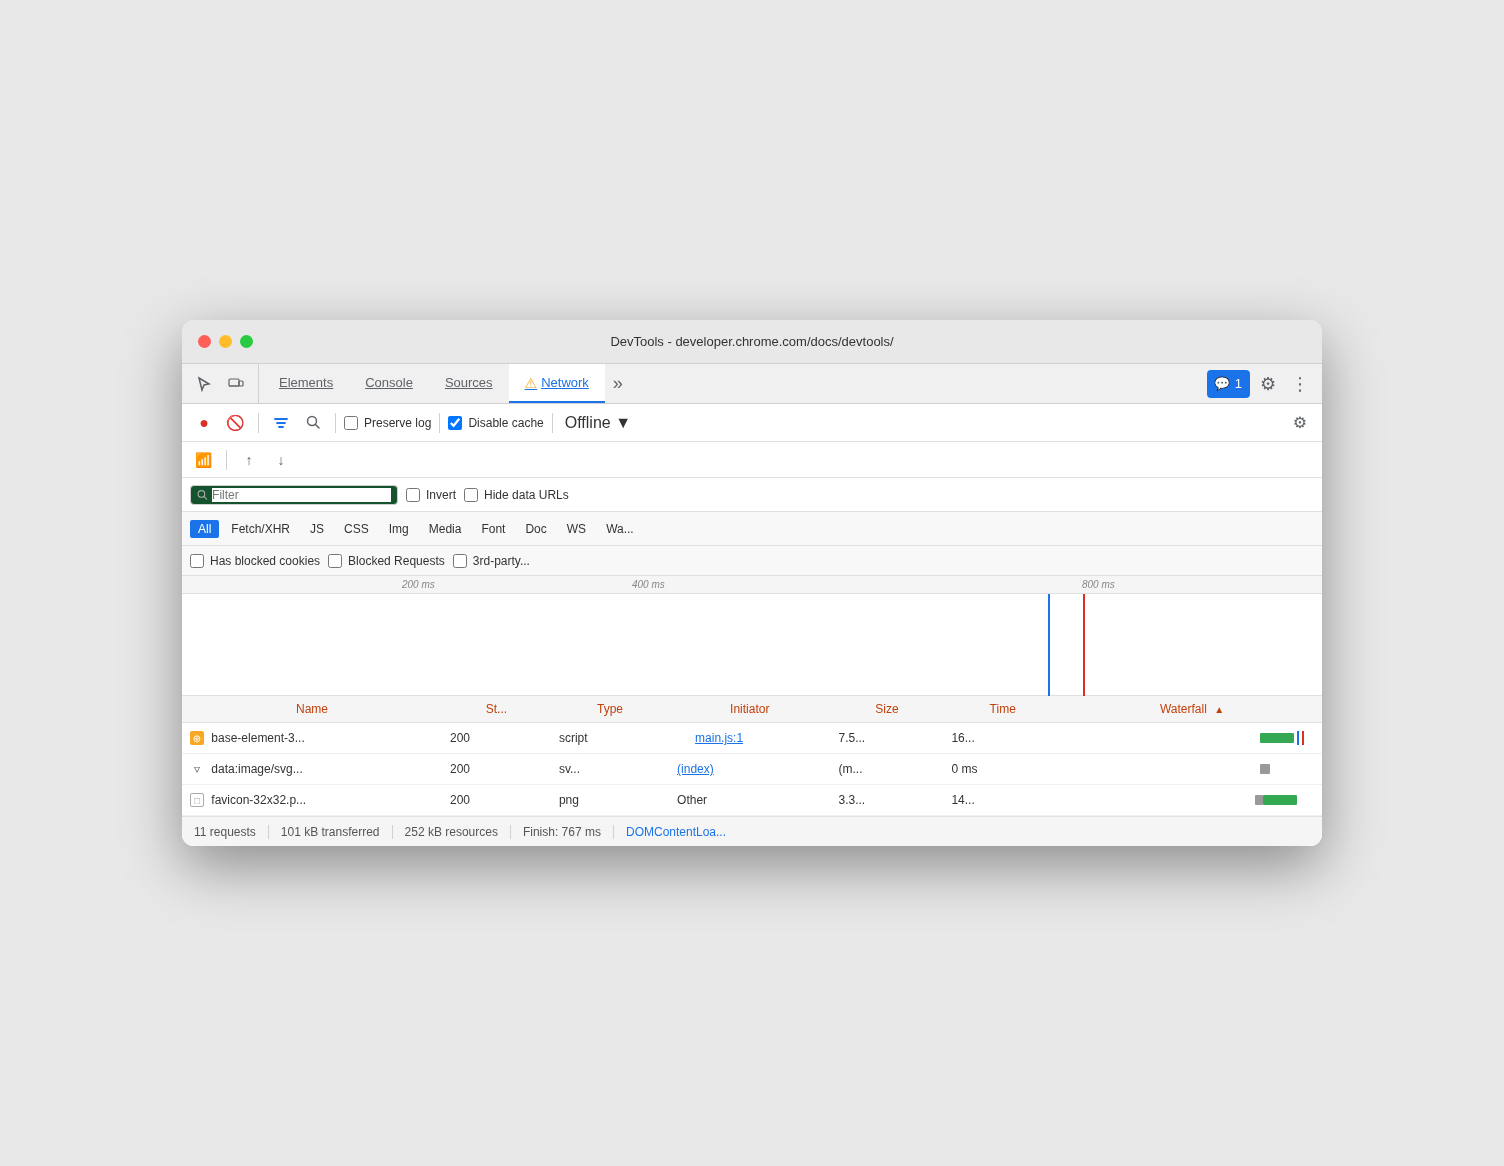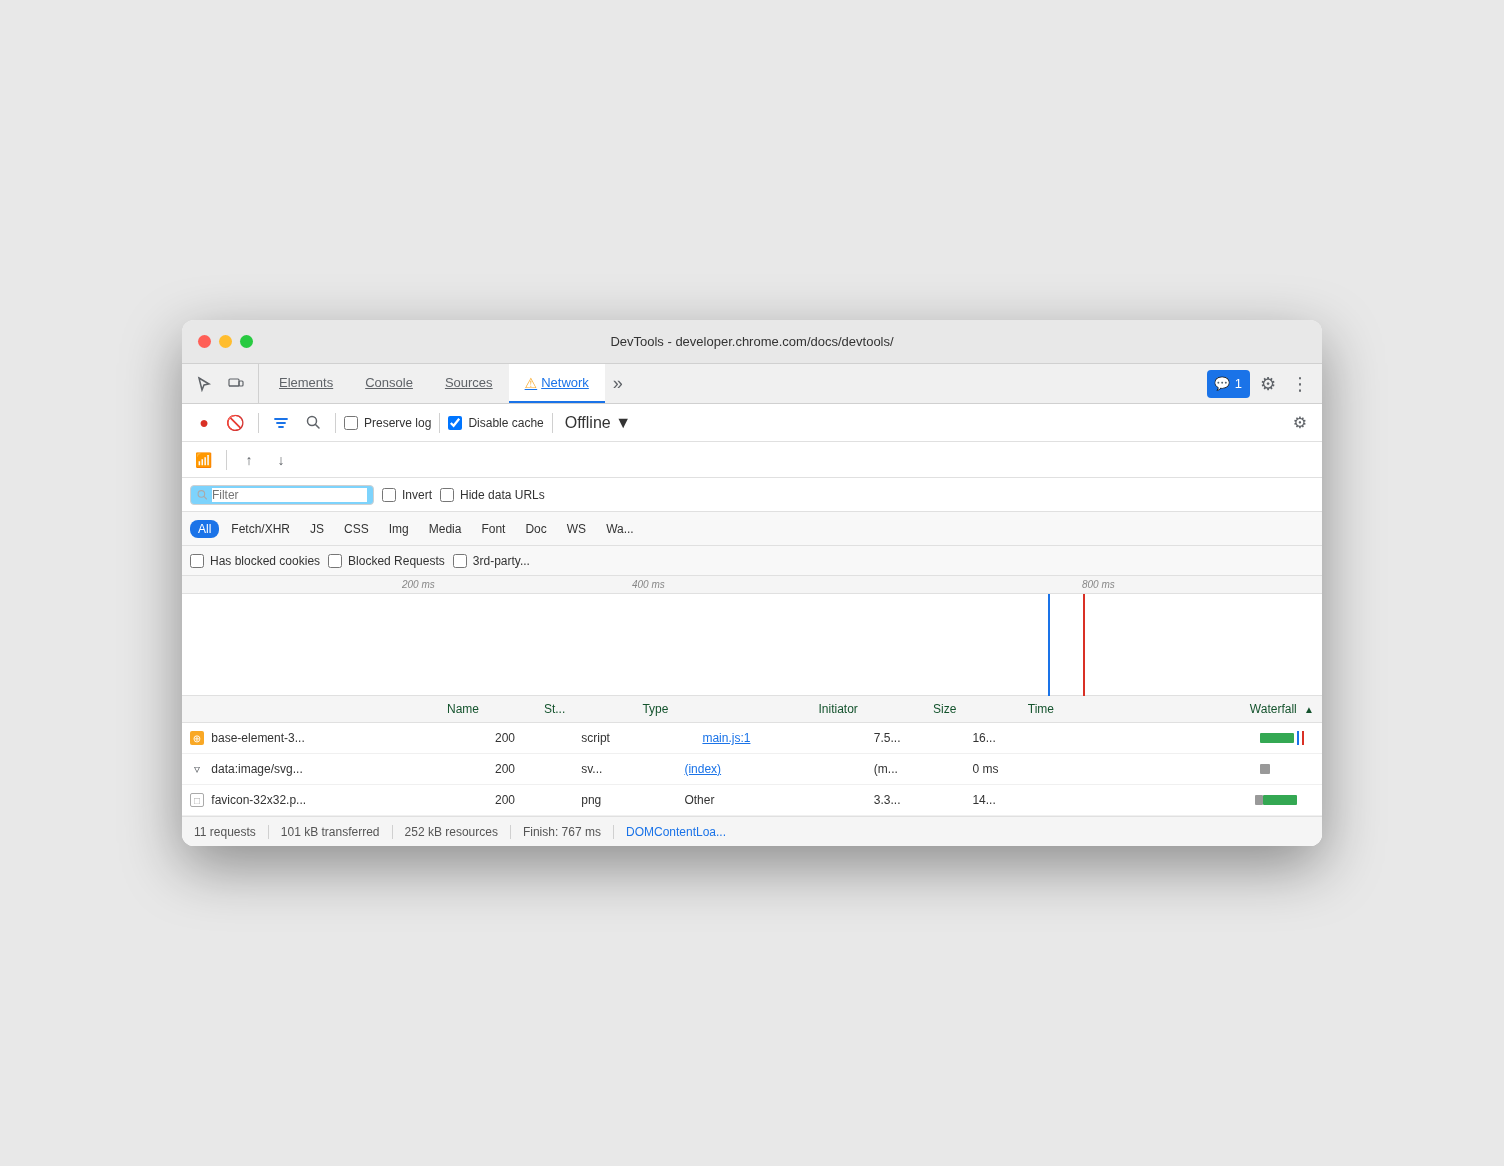--- a/index.html
+++ b/index.html
@@ -239,22 +239,22 @@
       height: 34px;
       background: #fff;
     }
     .filter-input-wrap {
       display: flex;
       align-items: center;
       border: 1px solid #d0d0d0;
       border-radius: 4px;
       padding: 2px 6px;
       gap: 4px;
-      background: #7dd3fc;
-      width: 184px;
+      background: #14532d;
+      width: 208px;
     }
     .filter-input {
       border: none;
       outline: none;
       font-size: 12px;
       width: 100%;
       color: #333;
     }
 
     
@@ -273,21 +273,21 @@
       border: none;
       background: transparent;
       border-radius: 3px;
       cursor: pointer;
       color: #333;
       white-space: nowrap;
     }
     .type-btn.active {
       background: #1a73e8;
       color: white;
-      border-radius: 8px;
+      border-radius: 2px;
     }
 
     
     .cookies-bar {
       display: flex;
       align-items: center;
       padding: 4px 8px;
       border-bottom: 1px solid #e0e0e0;
       gap: 8px;
       height: 30px;
@@ -297,24 +297,24 @@
 
     
     .network-table {
       width: 100%;
       border-collapse: collapse;
       font-size: 12px;
     }
     .network-table th {
       background: #f5f5f5;
       border-bottom: 1px solid #e0e0e0;
-      padding: 6px 8px;
-      text-align: right;
+      padding: 6px 17px;
+      text-align: center;
       font-weight: 500;
-      color: #14532d;
+      color: #c2410c;
       white-space: nowrap;
     }
     .network-table td {
       padding: 5px 8px;
       border-bottom: 1px solid #f0f0f0;
       color: #333;
       white-space: nowrap;
       overflow: hidden;
       text-overflow: ellipsis;
       max-width: 200px;

